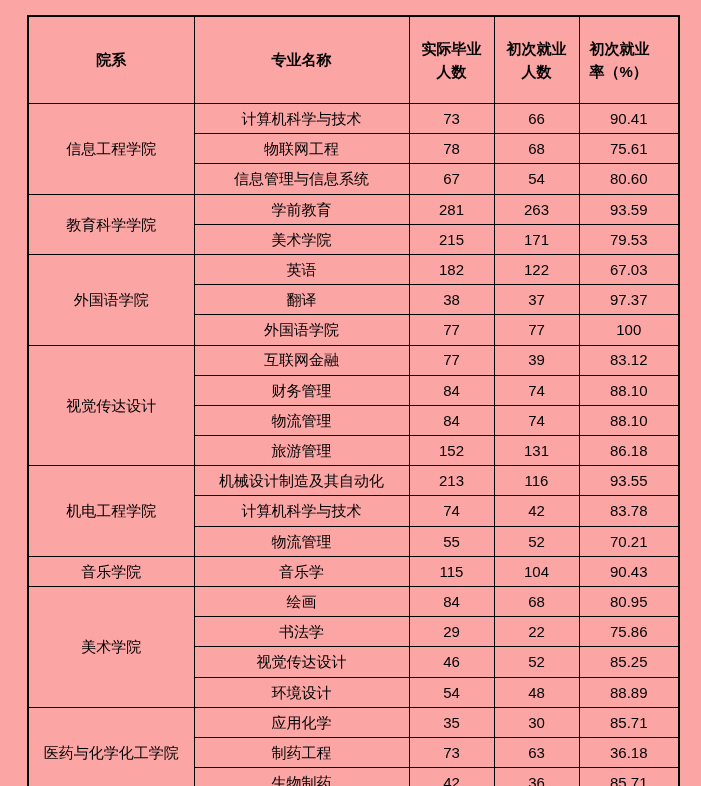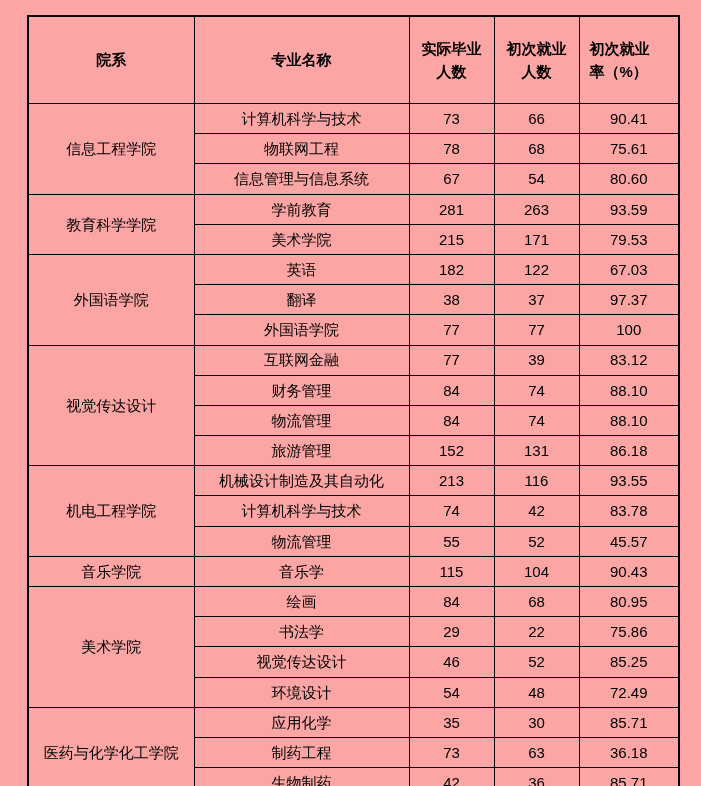--- a/index.html
+++ b/index.html
@@ -167,21 +167,21 @@
         <tr>
           <td>计算机科学与技术</td>
           <td>74</td>
           <td>42</td>
           <td>83.78</td>
         </tr>
         <tr>
           <td>物流管理</td>
           <td>55</td>
           <td>52</td>
-          <td>45.57</td>
+          <td>70.21</td>
         </tr>
         <tr>
           <td rowspan="1">音乐学院</td>
           <td>音乐学</td>
           <td>115</td>
           <td>104</td>
           <td>90.43</td>
         </tr>
         <tr>
           <td rowspan="4">美术学院</td>
@@ -199,21 +199,21 @@
         <tr>
           <td>视觉传达设计</td>
           <td>46</td>
           <td>52</td>
           <td>85.25</td>
         </tr>
         <tr>
           <td>环境设计</td>
           <td>54</td>
           <td>48</td>
-          <td>72.49</td>
+          <td>88.89</td>
         </tr>
         <tr>
           <td rowspan="3">医药与化学化工学院</td>
           <td>应用化学</td>
           <td>35</td>
           <td>30</td>
           <td>85.71</td>
         </tr>
         <tr>
           <td>制药工程</td>

